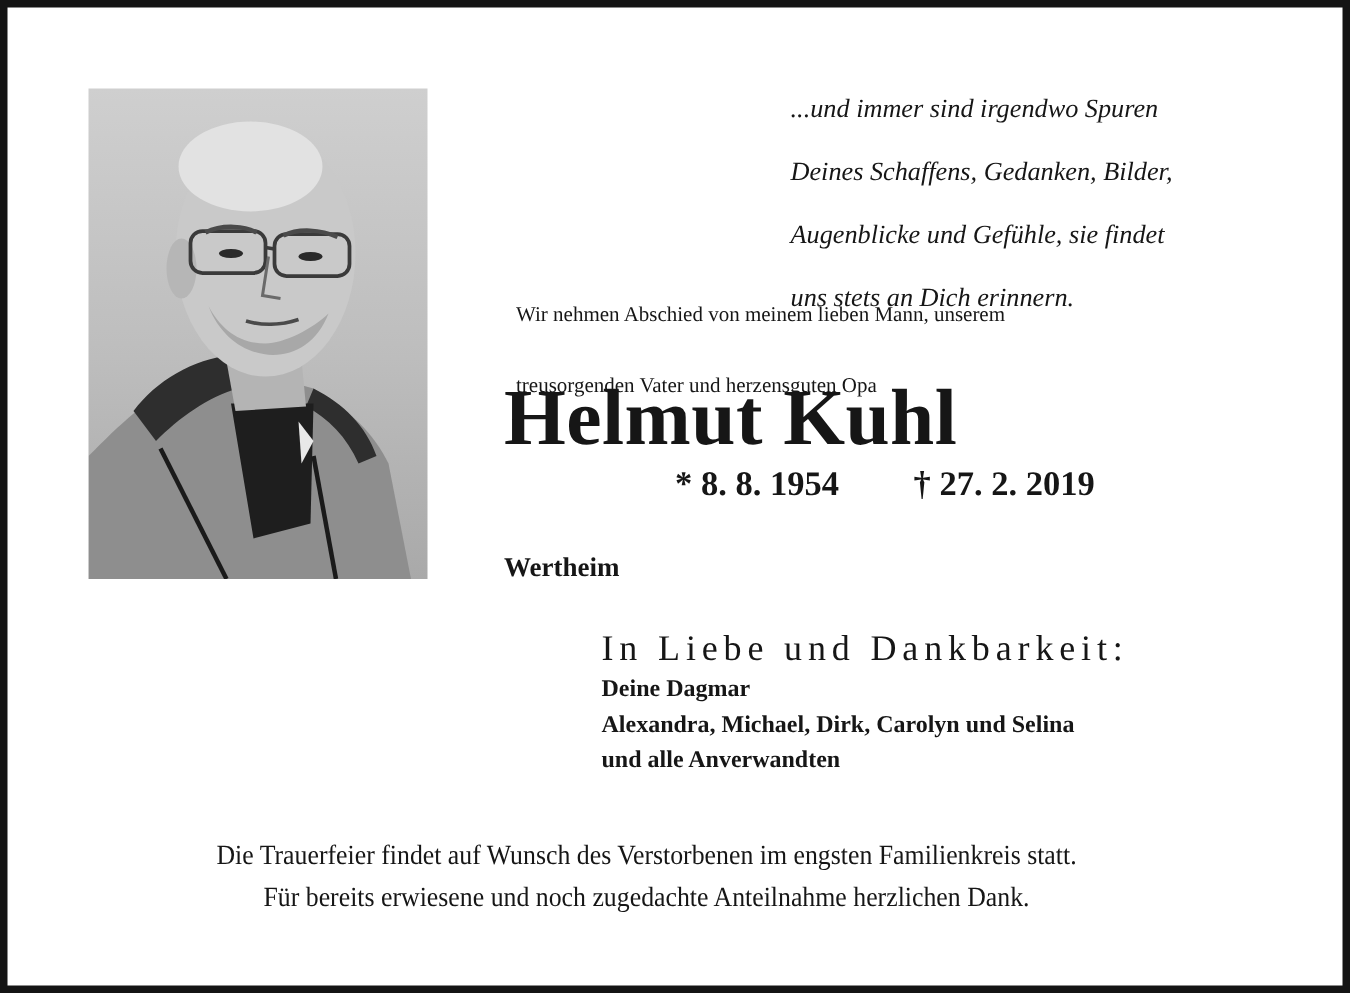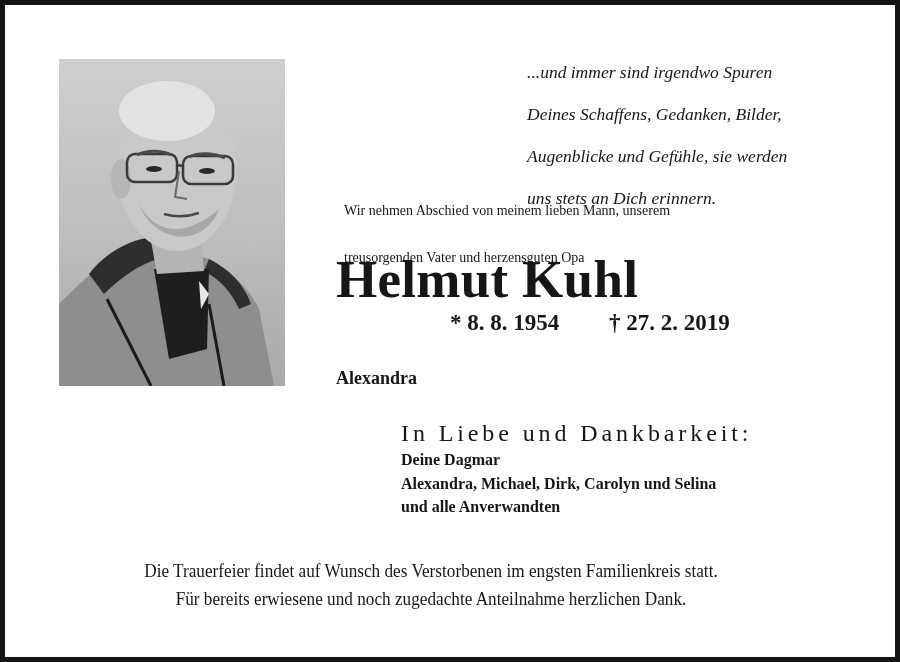--- a/index.html
+++ b/index.html
@@ -144,35 +144,35 @@
     <path d="M130 98 C140 93, 155 94, 166 99" stroke="#4a4a4a" stroke-width="3" fill="none"></path>
 
     <path d="M120 112 L116 138 L128 140" stroke="#6a6a6a" stroke-width="2" fill="none"></path>
     <path d="M105 155 C115 158, 128 158, 140 154" stroke="#4a4a4a" stroke-width="2.5" fill="none"></path>
   </svg>
 </div>
 
 <div class="quote">
   <div>...und immer sind irgendwo Spuren</div>
   <div>Deines Schaffens, Gedanken, Bilder,</div>
-  <div>Augenblicke und Gefühle, sie werden</div>
+  <div>Augenblicke und Gefühle, sie findet</div>
   <div>uns stets an Dich erinnern.</div>
 </div>
 
 <div class="intro">
   <div>Wir nehmen Abschied von meinem lieben Mann, unserem</div>
   <div>treusorgenden Vater und herzensguten Opa</div>
 </div>
 
 <div class="name">Helmut Kuhl</div>
 
 <div class="dates date-born">* 8. 8. 1954</div>
 <div class="dates date-died">† 27. 2. 2019</div>
 
-<div class="place">Alexandra</div>
+<div class="place">Wertheim</div>
 
 <div class="thanks-label">In Liebe und Dankbarkeit:</div>
 
 <div class="mourners">
   <div>Deine Dagmar</div>
   <div>Alexandra, Michael, Dirk, Carolyn und Selina</div>
   <div>und alle Anverwandten</div>
 </div>
 
 <div class="footer">

